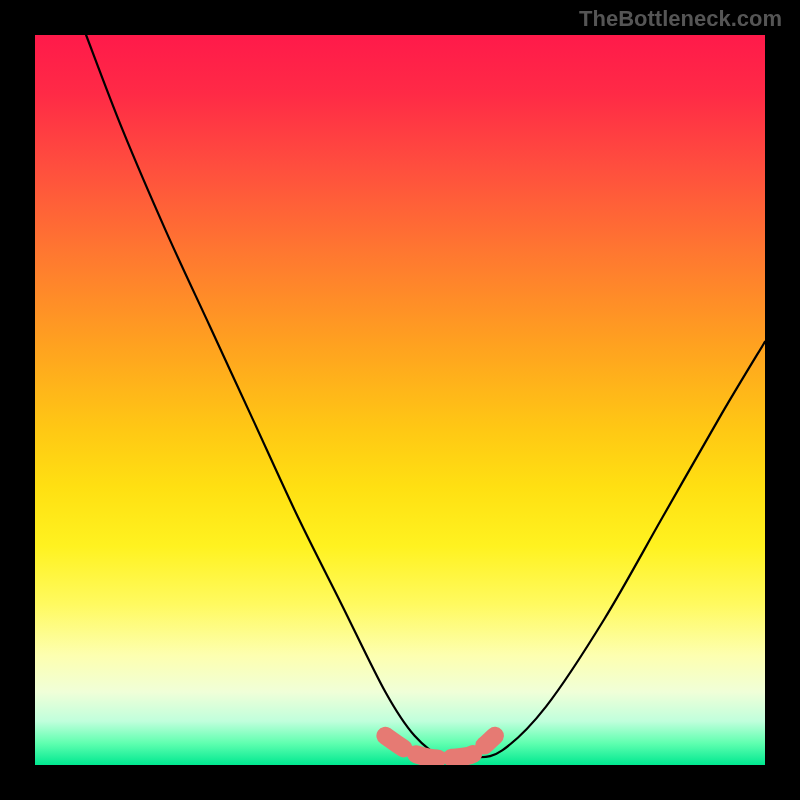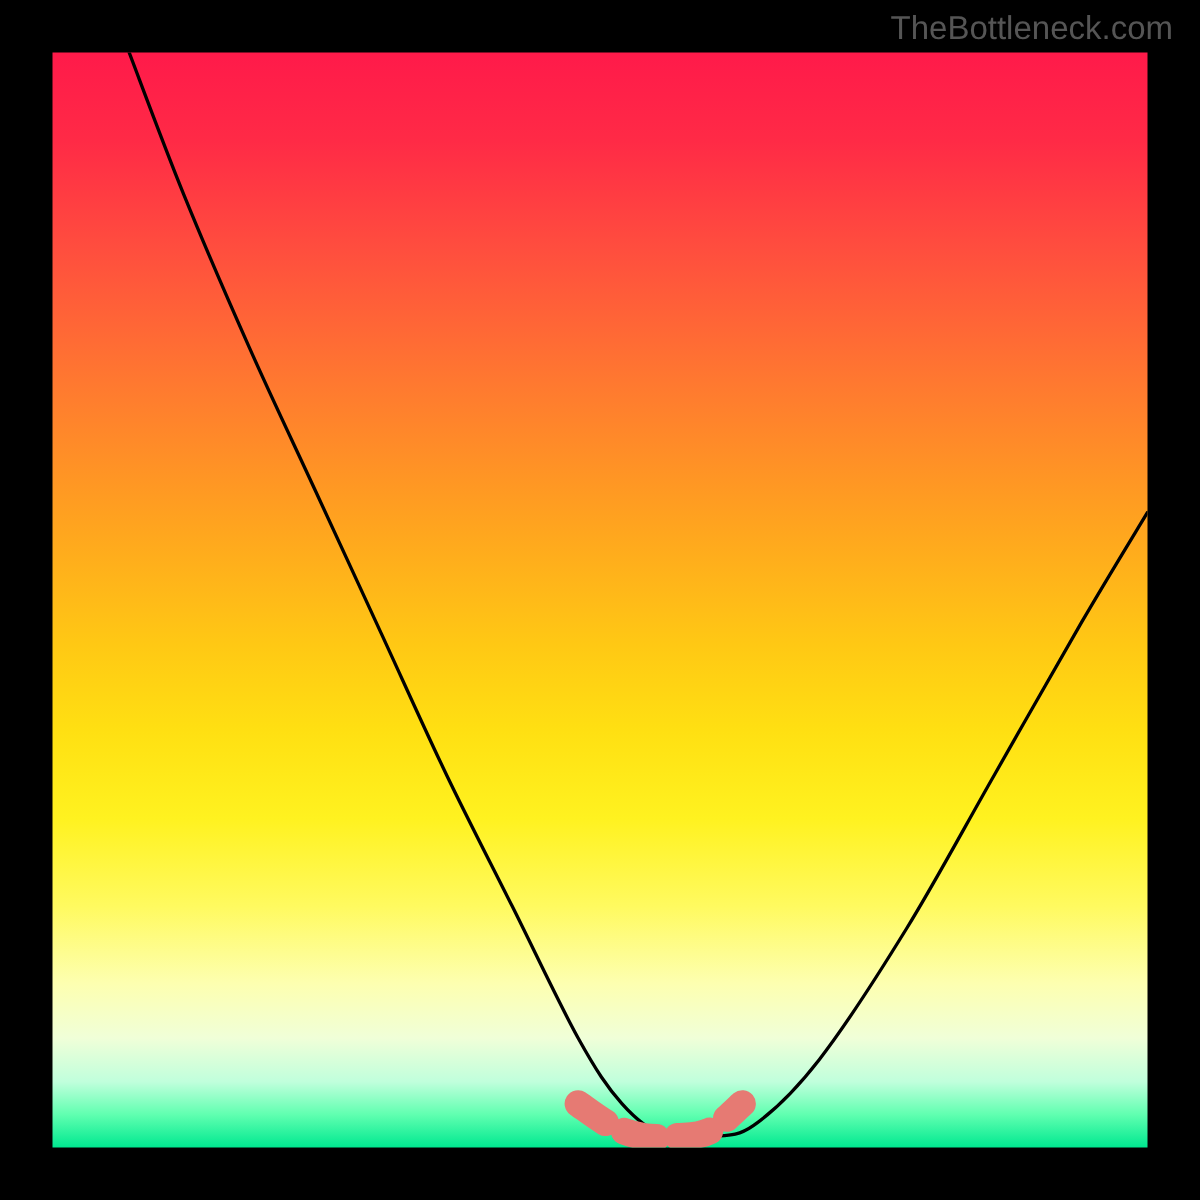--- a/index.html
+++ b/index.html
@@ -10,21 +10,21 @@
     position: relative;
     overflow: hidden;
     font-family: Arial, sans-serif;
   }
   .watermark {
     position: absolute;
     top: 6px;
     right: 18px;
     color: #555;
     font-size: 22px;
-    font-weight: 400;
+    font-weight: 700;
     z-index: 10;
   }
   .chart-area {
     position: absolute;
     left: 35px;
     top: 35px;
     width: 730px;
     height: 730px;
     background: linear-gradient(to bottom,
       #ff1a4a 0%,

